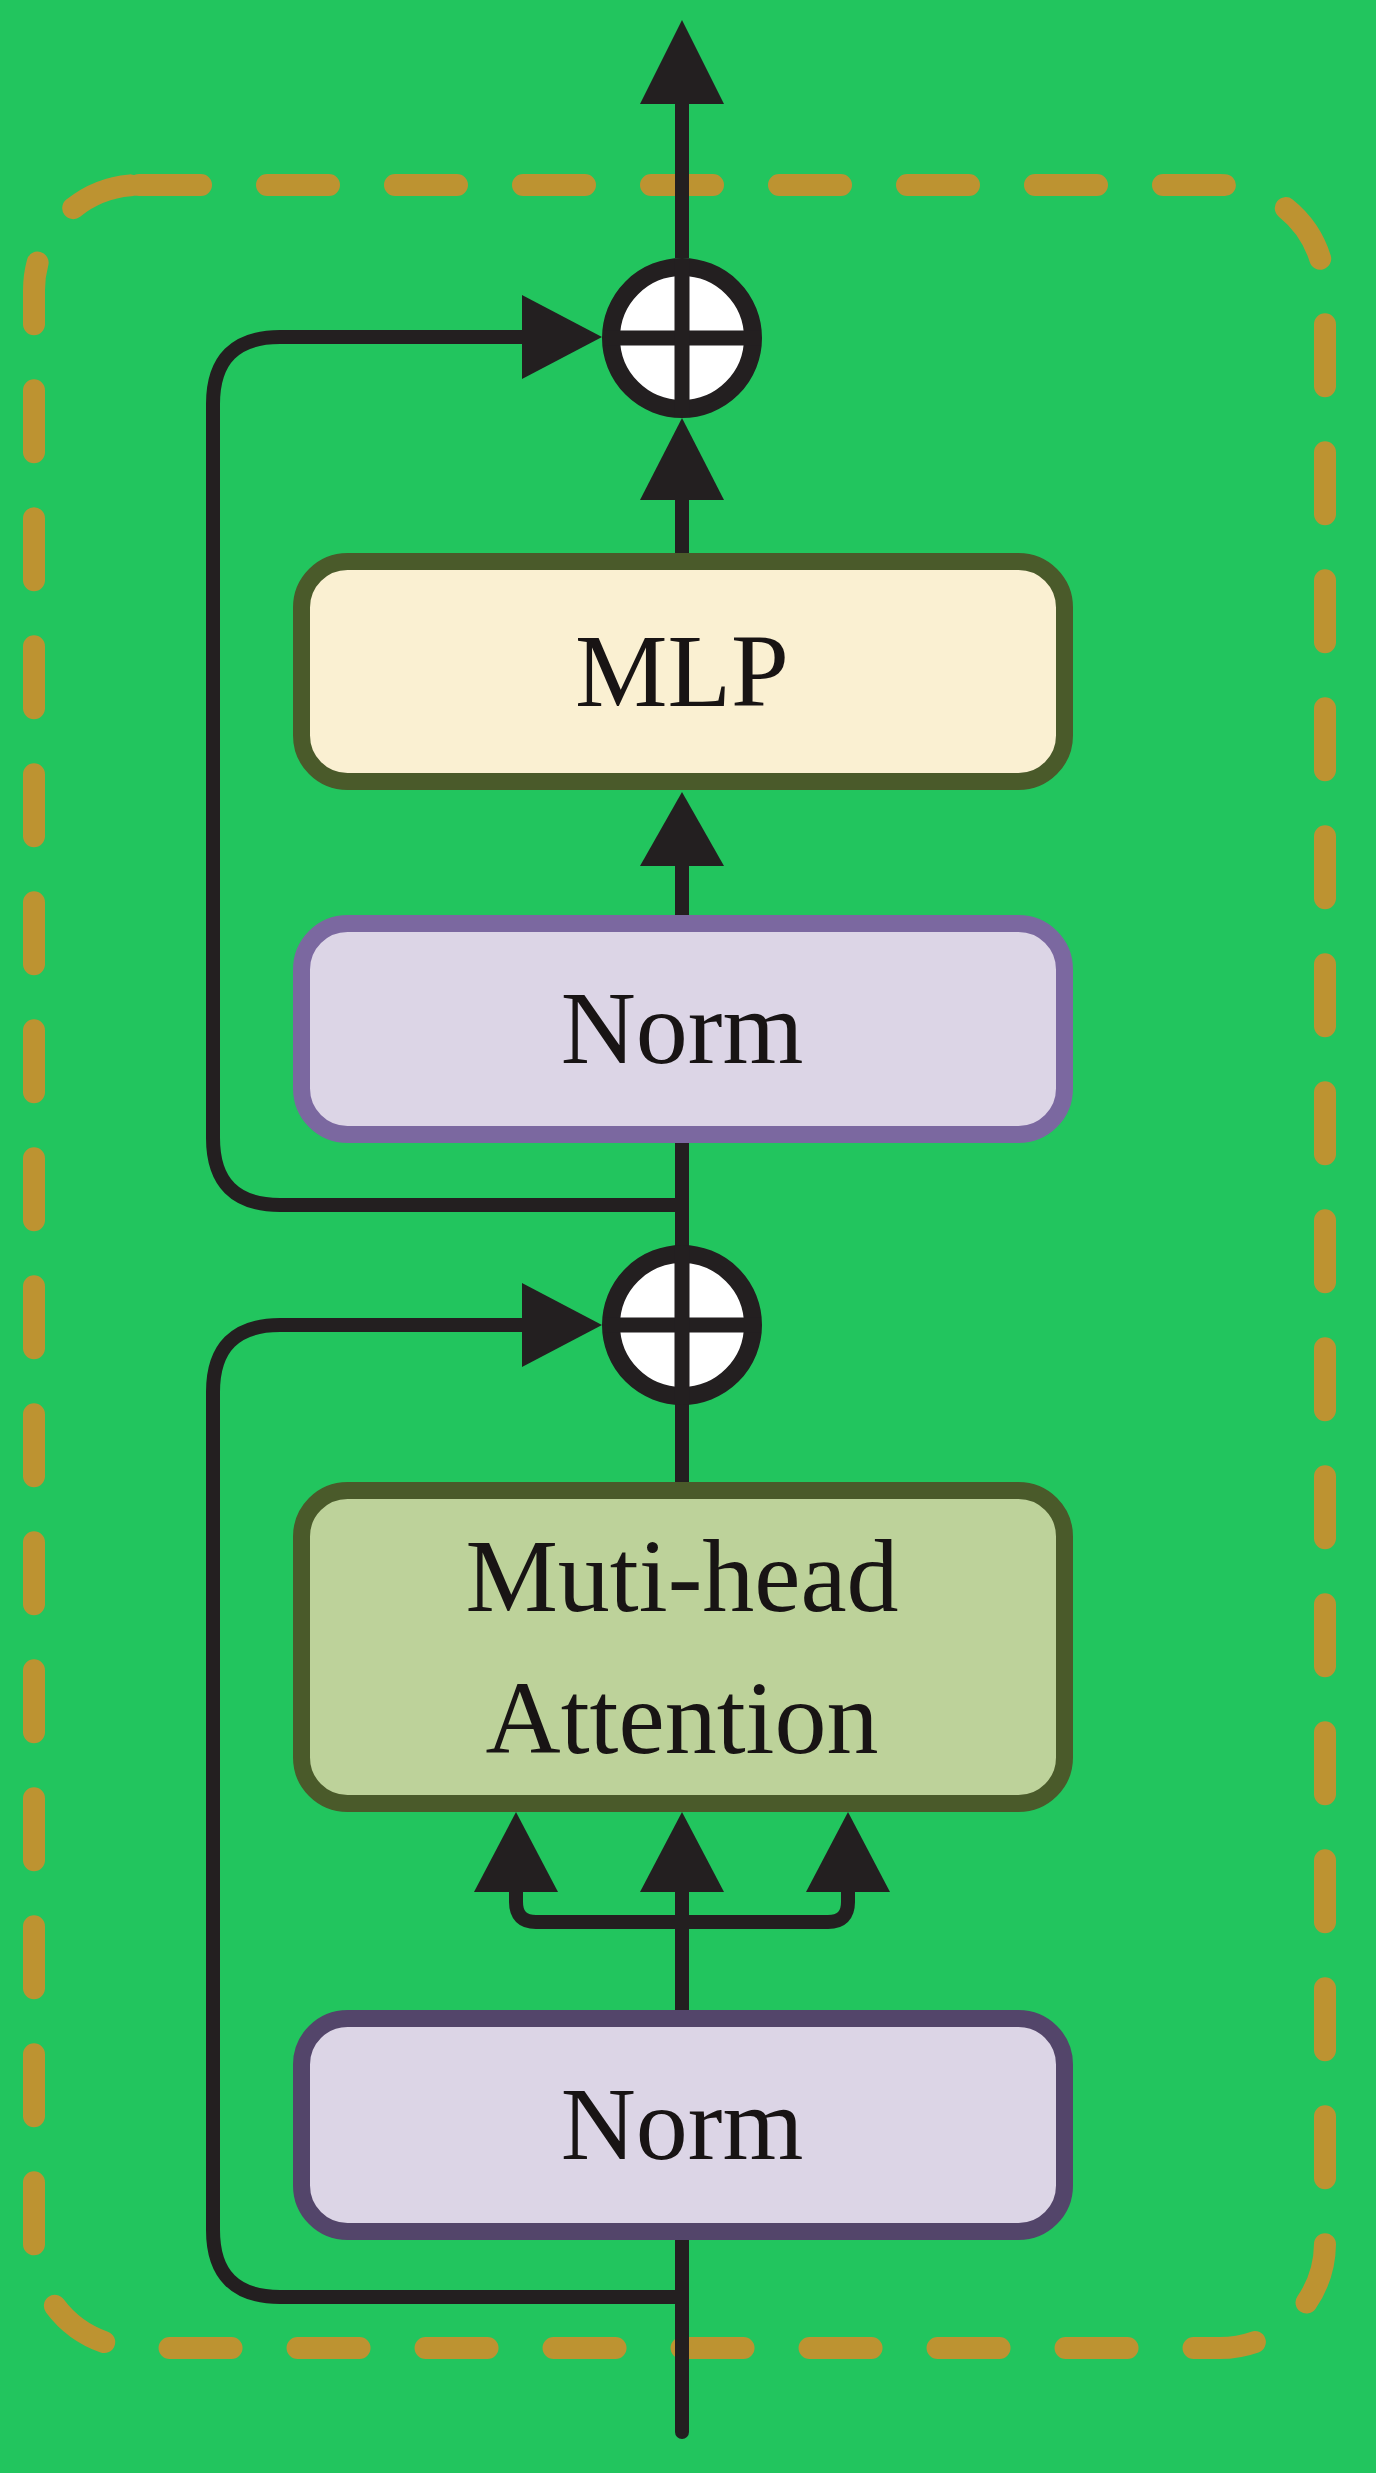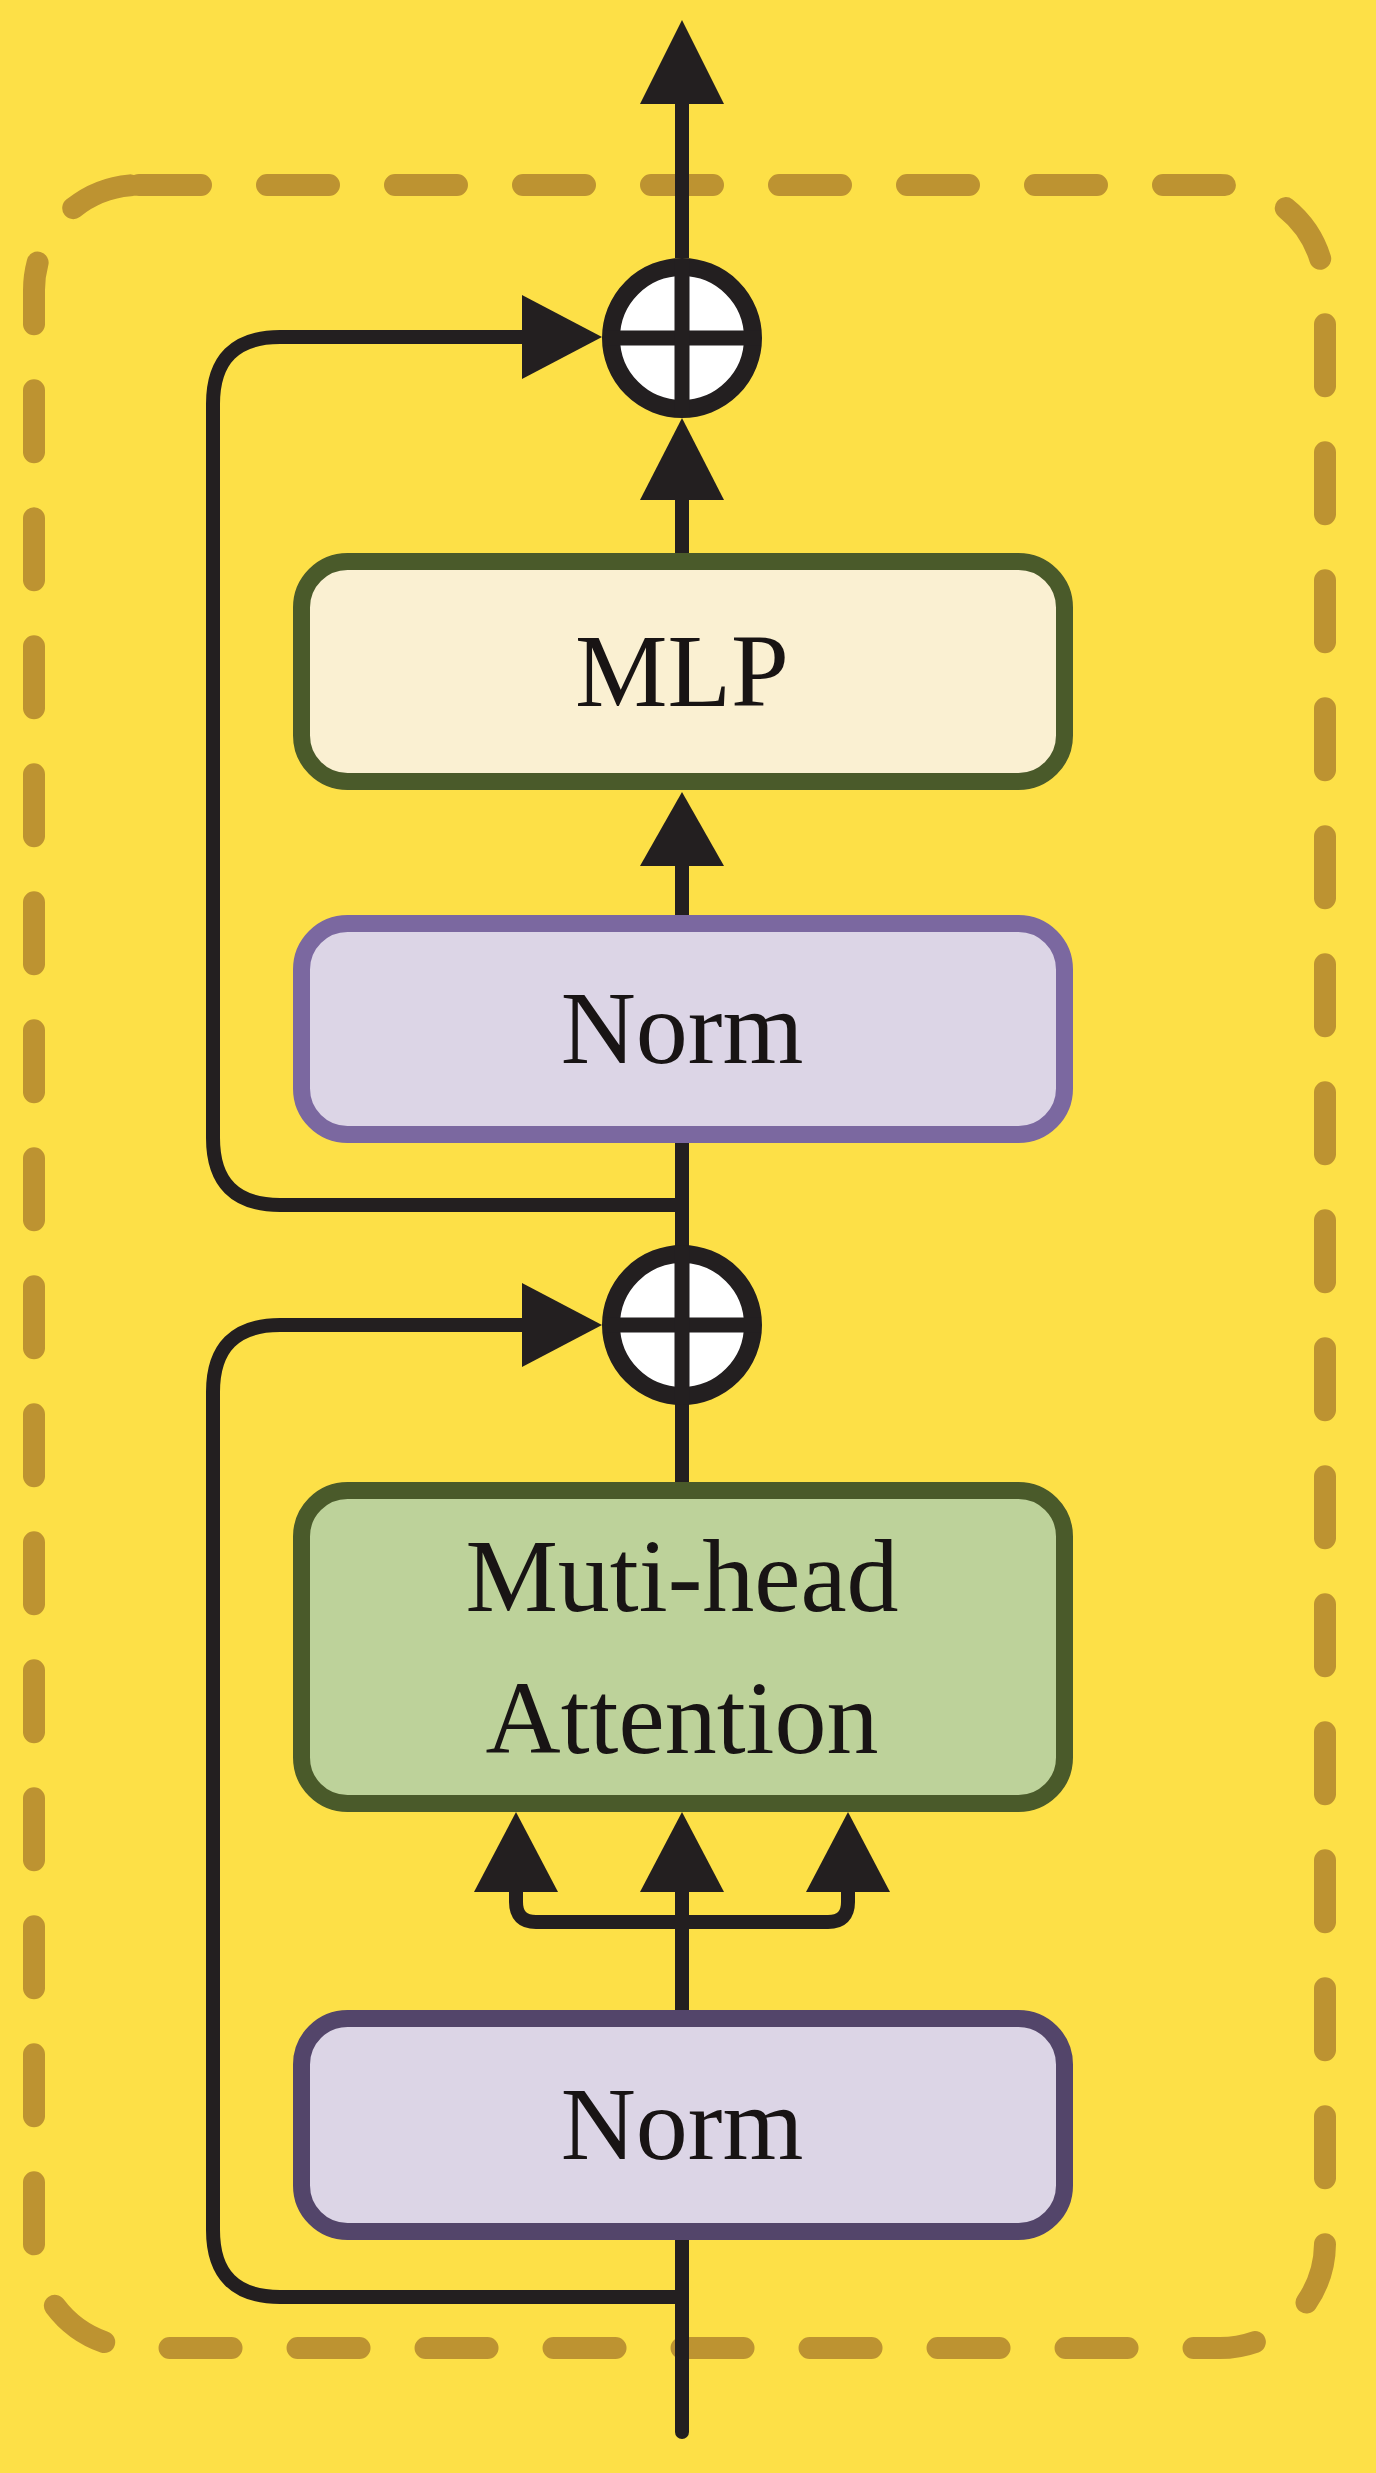--- a/index.html
+++ b/index.html
@@ -1,20 +1,20 @@
 <!DOCTYPE html>
 <html><head>
 <meta charset="utf-8">
 <style>
   html, body { margin: 0; padding: 0; background: #ffffff; }
   .stage {
     position: relative;
     width: 1376px;
     height: 2473px;
-    background: #fde047;
+    background: #22c55e;
     font-family: "Liberation Serif", "DejaVu Serif", serif;
   }
   svg.diagram { display: block; width: 1376px; height: 2473px; }
 
   .boundary {
     fill: none;
     stroke-width: 22;
     stroke-dasharray: 62 66;
     stroke-linecap: round;
   }

